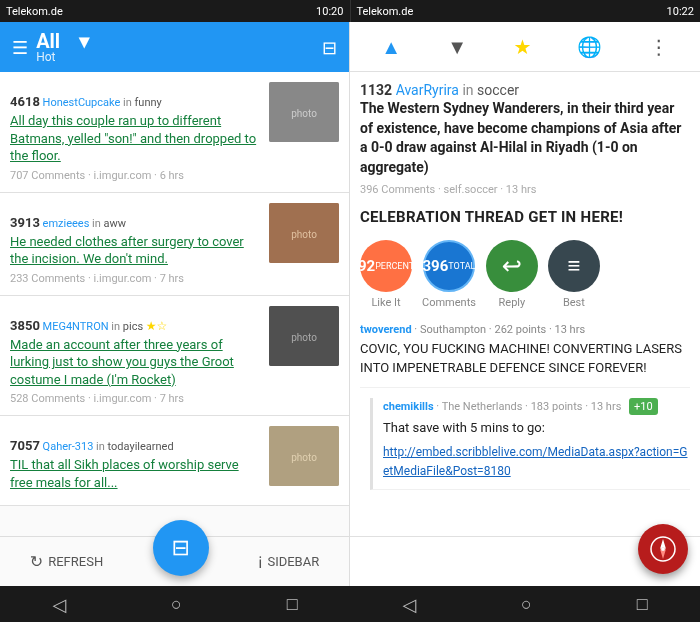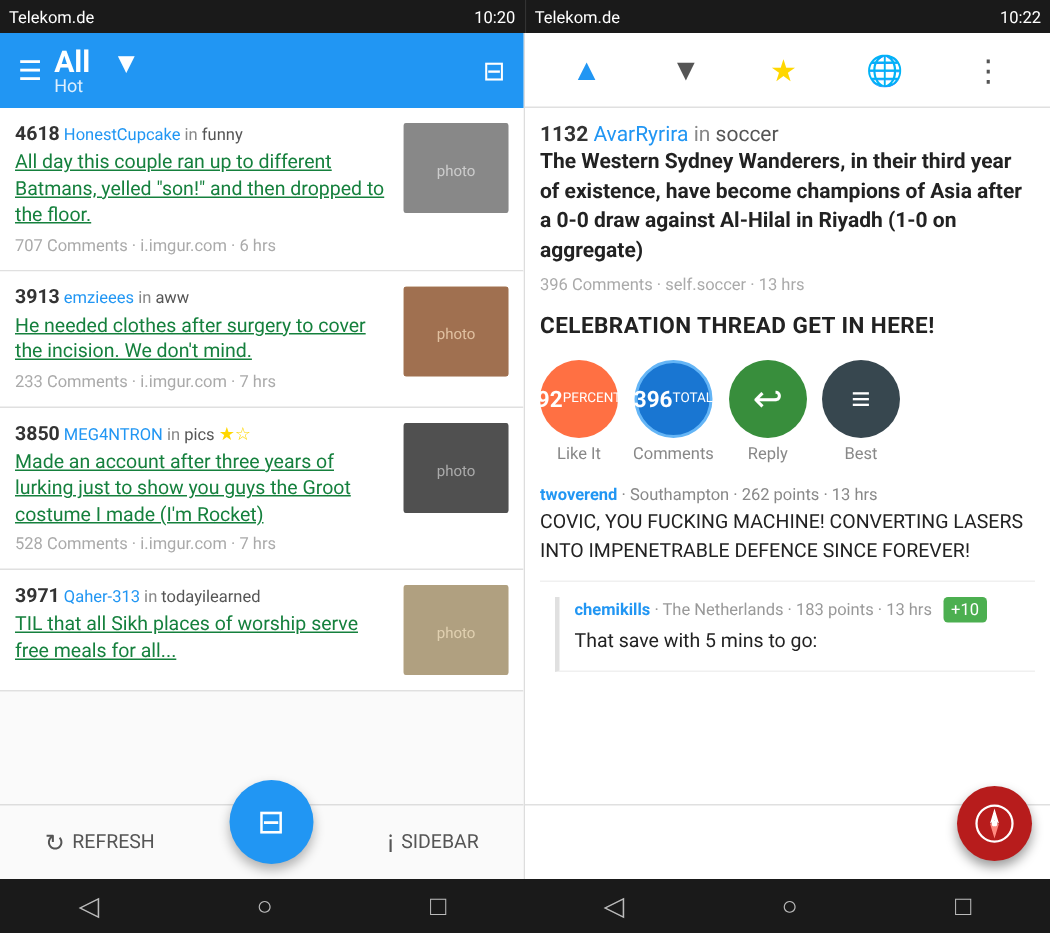--- a/index.html
+++ b/index.html
@@ -80,21 +80,21 @@
     }
 
     .post-item {
       display: flex;
       padding: 10px 10px;
       border-bottom: 1px solid #e0e0e0;
       background: #fff;
       gap: 8px;
     }
 
-    .post-text-area { flex: 1; }
+    .post-text-area { flex: 1; margin-top: 12px; }
     .post-meta-top {
       font-size: 11px;
       color: #888;
       margin-bottom: 3px;
     }
     .post-score {
       font-weight: bold;
       color: #333;
       font-size: 13px;
     }
@@ -454,21 +454,21 @@
           <svg width="70" height="60" viewBox="0 0 70 60">
             <rect width="70" height="60" fill="#505050"></rect>
             <text x="35" y="35" text-anchor="middle" fill="#aaa" font-size="10">photo</text>
           </svg>
         </div>
       </div>
 
       <div class="post-item">
         <div class="post-text-area">
           <div class="post-meta-top">
-            <span class="post-score">3971</span>
+            <span class="post-score">7057</span>
             <span> </span>
             <span class="post-author">Qaher-313</span>
             <span> in </span>
             <span class="post-subreddit">todayilearned</span>
           </div>
           <div class="post-title">TIL that all Sikh places of worship serve free meals for all...</div>
           <div class="post-footer"></div>
         </div>
         <div class="post-thumb thumb-4">
           <svg width="70" height="60" viewBox="0 0 70 60">
@@ -561,20 +561,23 @@
         <div class="comment-text">COVIC, YOU FUCKING MACHINE! CONVERTING LASERS INTO IMPENETRABLE DEFENCE SINCE FOREVER!</div>
       </div>
 
       <div class="comment-item comment-indented">
         <div class="comment-meta">
           <span class="comment-author">chemikills</span>
           <span> · The Netherlands · 183 points · 13 hrs</span>
           <span class="badge-plus10">+10</span>
         </div>
         <div class="comment-text">That save with 5 mins to go:</div>
+        <div style="margin-top:4px;">
+          <a class="comment-link" href="#">http://embed.scribblelive.com/MediaData.aspx?action=GetMediaFile&amp;Post=8180</a>
+        </div>
       </div>
 
     </div>
 
     <div class="right-bottom-bar">
       <div class="compass-fab">
         <svg width="28" height="28" viewBox="0 0 28 28">
           <circle cx="14" cy="14" r="12" fill="none" stroke="#fff" stroke-width="1.5"></circle>
           <polygon points="14,4 17,14 14,12 11,14" fill="#fff"></polygon>
           <polygon points="14,24 11,14 14,16 17,14" fill="#ff8a80"></polygon>

